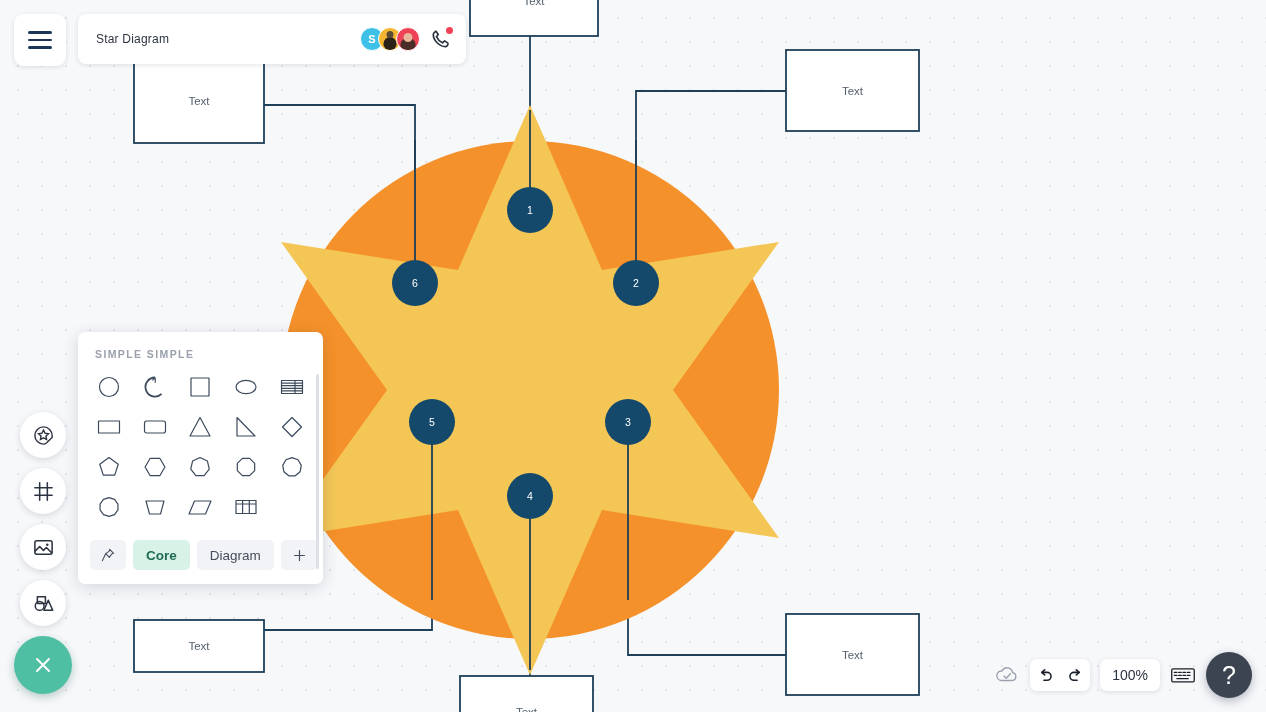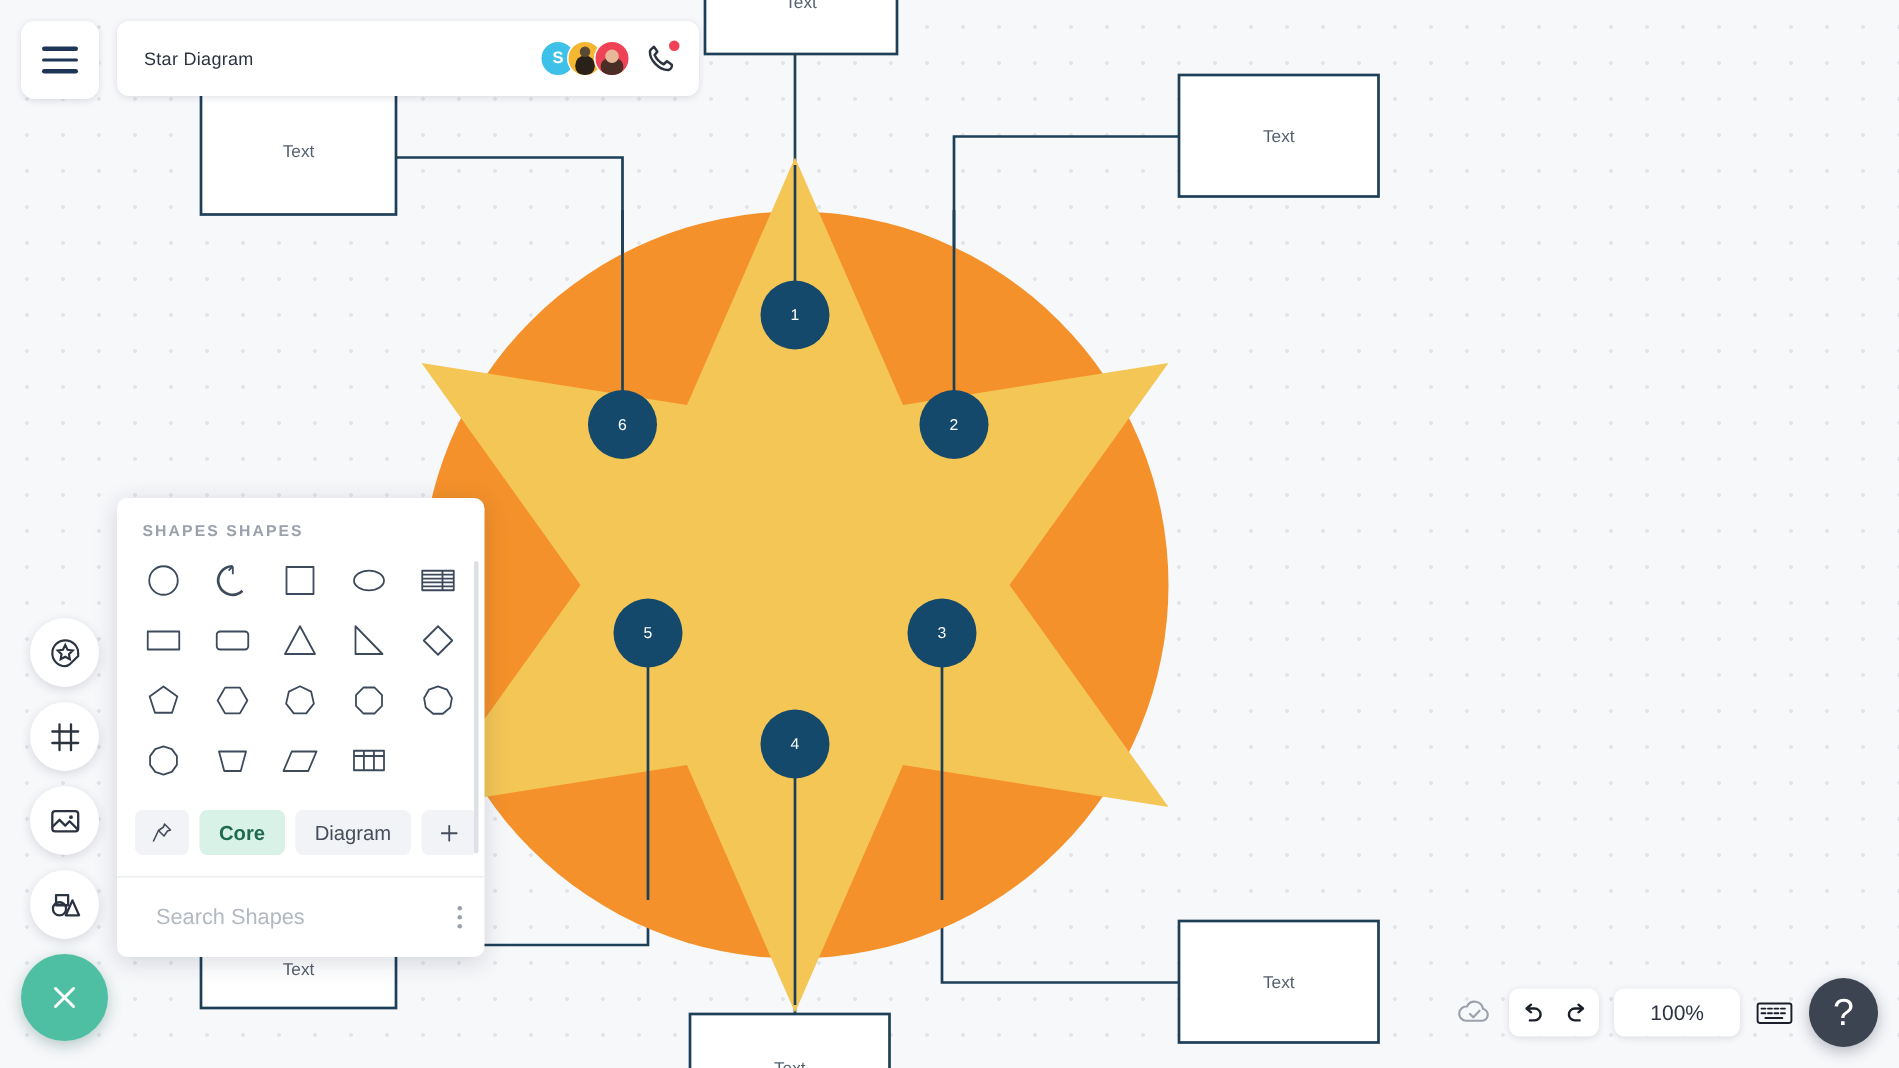--- a/index.html
+++ b/index.html
@@ -138,21 +138,21 @@
   }
   #cloud-icon { cursor:pointer; display:flex; }
   .pill {
     background:#fff; border-radius:7px; box-shadow:0 1px 5px rgba(20,30,60,.13);
     height:32px; display:flex; align-items:center;
   }
   .pill-btn {
     width:30px; height:32px; display:flex; align-items:center; justify-content:center;
     cursor:pointer;
   }
-  #zoom-pill { padding:0 24px; font-size:14px; color:#2c3340; cursor:pointer; }
+  #zoom-pill { padding:0 12px; font-size:14px; color:#2c3340; cursor:pointer; }
   #kbd-btn { cursor:pointer; display:flex; }
   #help-btn {
     width:46px; height:46px; border-radius:50%; background:#3b4450;
     display:flex; align-items:center; justify-content:center;
     color:#fff; font-size:25px; cursor:pointer;
     box-shadow:0 3px 10px rgba(20,30,60,.3);
   }
 </style>
 </head>
 <body>
@@ -304,21 +304,21 @@
     </svg>
   </div>
   <div id="close-btn">
     <svg width="24" height="24" viewBox="0 0 24 24" fill="none" stroke="#ffffff" stroke-width="2" stroke-linecap="round">
       <path d="M6 6 L18 18 M18 6 L6 18"></path>
     </svg>
   </div>
 </div>
 
 <div id="shapes-panel">
-  <div id="panel-head">SHAPES SHAPES</div>
+  <div id="panel-head">SIMPLE SIMPLE</div>
   <div id="shape-grid">
       <div class="shape-cell">
         <svg width="30" height="30" viewBox="0 0 30 30" fill="none" stroke="#3c4a5c" stroke-width="1.2" stroke-linejoin="round">
           <circle cx="15" cy="15" r="9.5"></circle>
         </svg>
       </div>
       <div class="shape-cell">
         <svg width="30" height="30" viewBox="0 0 30 30" fill="none" stroke="#3c4a5c" stroke-width="1.2" stroke-linejoin="round">
           <path d="M15 5.5 A9.5 9.5 0 1 0 21.6 21.8" stroke-width="1.8"></path>
           <path d="M15.2 5.5 L15.2 10.8 M12.4 8.4 L15.2 5.5"></path>
@@ -425,32 +425,20 @@
       </svg>
     </div>
     <div class="tab active">Core</div>
     <div class="tab">Diagram</div>
     <div class="tab icon-tab">
       <svg width="17" height="17" viewBox="0 0 24 24" fill="none" stroke="#454d5c" stroke-width="1.7" stroke-linecap="round">
         <path d="M12 5 V19 M5 12 H19"></path>
       </svg>
     </div>
   </div>
-  <div id="search-row">
-    <svg width="18" height="18" viewBox="0 0 24 24" fill="none" stroke="#a8aeb8" stroke-width="1.8" stroke-linecap="round">
-      <circle cx="10.5" cy="10.5" r="6.6"></circle>
-        <path d="M15.4 15.4 L20.5 20.5"></path>
-    </svg>
-    <input id="search-input" type="text" placeholder="Search Shapes" style="">
-    <div id="panel-more">
-      <i></i>
-      <i></i>
-      <i></i>
-    </div>
-  </div>
 </div>
 
 <div id="bottom-bar">
   <div id="cloud-icon">
     <svg width="26" height="26" viewBox="0 0 26 26" fill="none" stroke="#9aa1ad" stroke-width="1.4" stroke-linecap="round" stroke-linejoin="round">
       <path d="M7.2 18.5 h11 a4 4 0 0 0 .4-7.9 a5.6 5.6 0 0 0-10.6-1.6 A3.9 3.9 0 0 0 7.2 18.5 Z"></path>
       <path d="M10 14 l2.2 2.2 4.2-4.4"></path>
     </svg>
   </div>
   <div class="pill">

